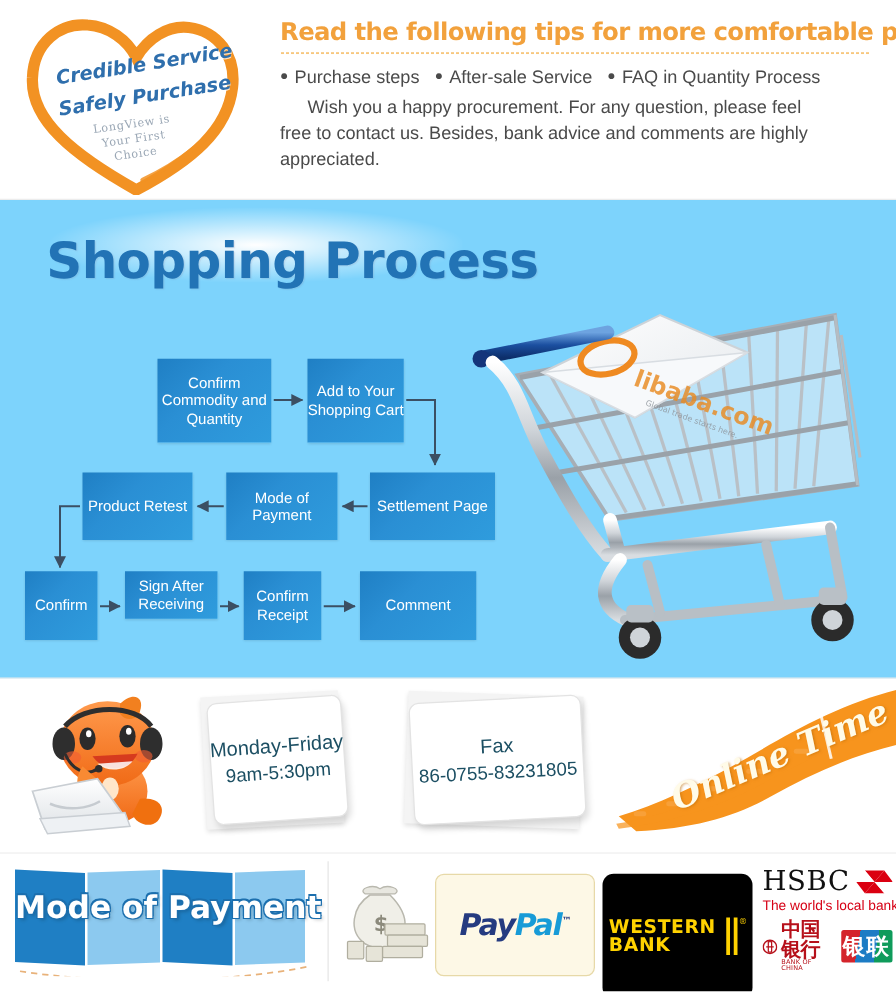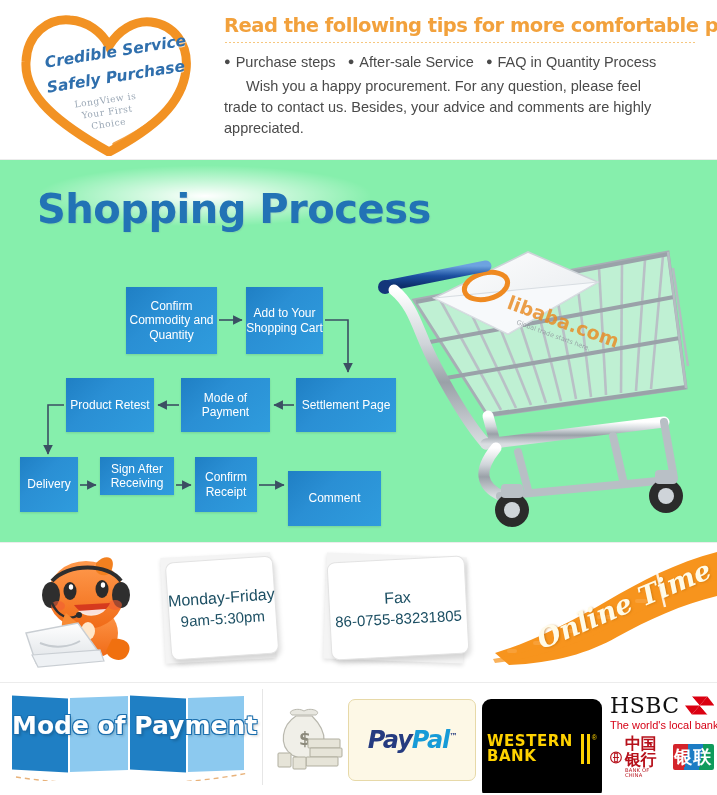--- a/index.html
+++ b/index.html
@@ -67,21 +67,21 @@
   }
   .tips-bullets .b{margin-right:5px;font-size:11px;position:relative;top:-2px;}
   .tips-body{
     margin-top:3px;font-size:14.5px;color:#4a4a4a;line-height:21px;
     width:444px;text-indent:22px;
   }
 
   
   .sec-process{
     position:relative;height:383px;width:717px;
-    background:#86efac;
+    background:#7dd3fc;
     border-bottom:1px solid #ececec;
     box-sizing:border-box;
     overflow:hidden;
   }
   .proc-glow{
     position:absolute;left:40px;top:6px;width:330px;height:60px;
     background:radial-gradient(ellipse at center, #ffffff 0%, rgba(255,255,255,0) 72%);
   }
   .proc-title{
     position:absolute;left:37px;top:26px;
@@ -224,21 +224,21 @@
     </div>
 
     <div class="tips-right">
       <div class="tips-title">Read the following tips for more comfortable purchase</div>
       <div class="dotline"></div>
       <div class="tips-bullets">
         <span class="b">●</span><span>Purchase steps</span>
         &nbsp;&nbsp;<span class="b">●</span><span>After-sale Service</span>
         &nbsp;&nbsp;<span class="b">●</span><span>FAQ in Quantity Process</span>
       </div>
-      <div class="tips-body">Wish you a happy procurement. For any question, please feel trade to contact us. Besides, your advice and comments are highly appreciated.</div>
+      <div class="tips-body">Wish you a happy procurement. For any question, please feel free to contact us. Besides, bank advice and comments are highly appreciated.</div>
     </div>
   </div>
 
   <div class="sec-process">
     <div class="proc-glow"></div>
     <div class="proc-title">Shopping Process</div>
 
     <div class="cart">
       <svg width="345" height="295" viewBox="0 0 345 295">
         <defs>
@@ -365,29 +365,29 @@
       <div class="node" style="left:296px;top:218px;width:100px;height:54px;">
         <span>Settlement Page</span>
       </div>
       <div class="node" style="left:181px;top:218px;width:89px;height:54px;">
         <span>Mode of Payment</span>
       </div>
       <div class="node" style="left:66px;top:218px;width:88px;height:54px;">
         <span>Product Retest</span>
       </div>
       <div class="node" style="left:20px;top:297px;width:58px;height:55px;">
-        <span>Delivery</span>
+        <span>Confirm</span>
       </div>
       <div class="node" style="left:100px;top:297px;width:74px;height:38px;">
         <span>Sign After Receiving</span>
       </div>
       <div class="node" style="left:195px;top:297px;width:62px;height:55px;">
         <span>Confirm Receipt</span>
       </div>
-      <div class="node" style="left:288px;top:297px;width:93px;height:55px;margin-top:14px;">
+      <div class="node" style="left:288px;top:297px;width:93px;height:55px;">
         <span>Comment</span>
       </div>
     </div>
   </div>
 
   <div class="sec-online">
 
     <div class="mascot">
       <svg width="130" height="120" viewBox="0 0 130 120">
         <defs>

